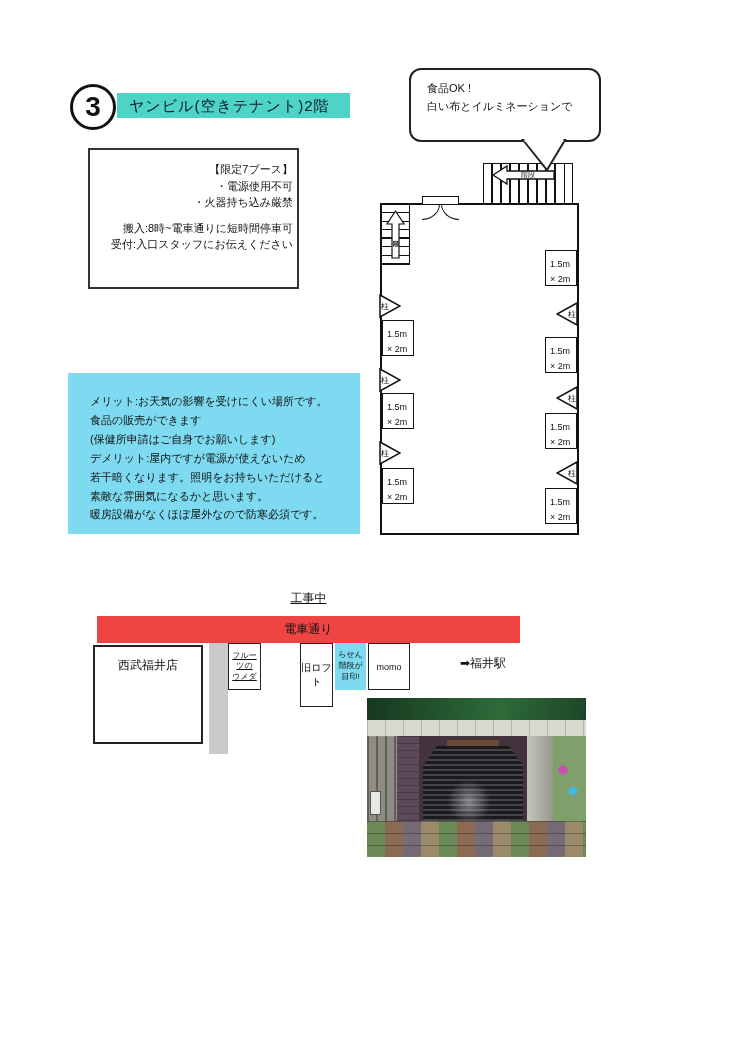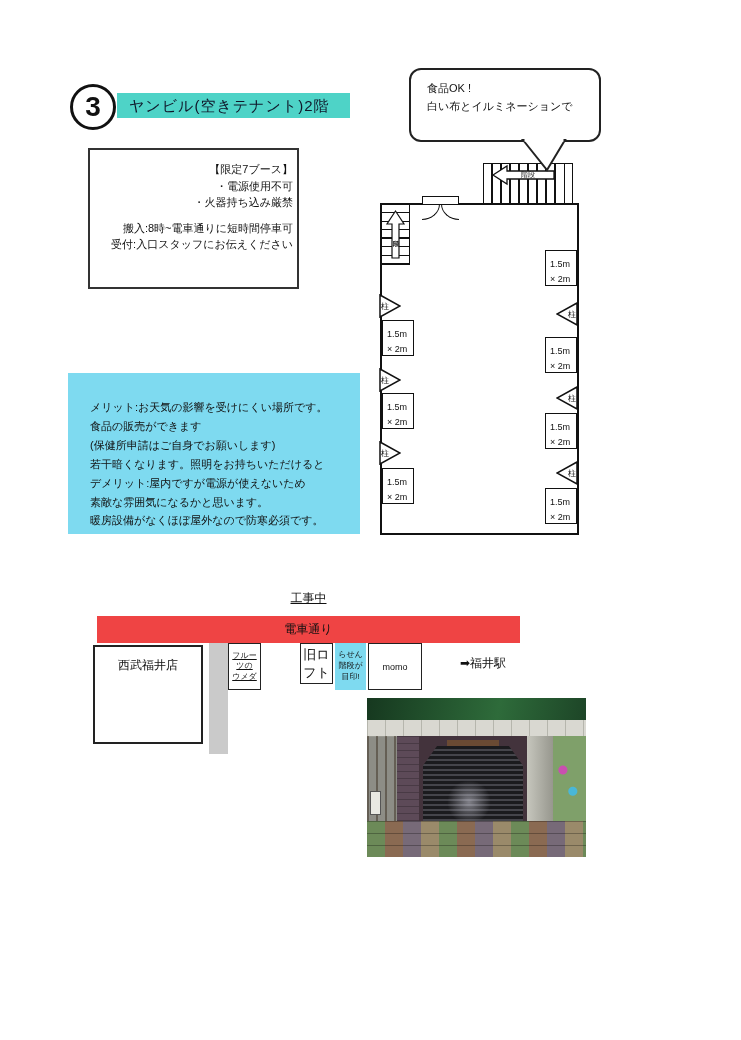--- a/index.html
+++ b/index.html
@@ -20,21 +20,21 @@
           font-size:11px;line-height:1.65;z-index:2;}
   .bubble-tail{position:absolute;left:505px;top:139px;z-index:3;}
 
   
   .info-box{position:absolute;left:88px;top:148px;width:211px;height:141px;border:2px solid #333;
             box-sizing:border-box;padding:11px 4px;font-size:11px;line-height:1.5;background:#fff;text-align:right;}
   .info-box .gap{height:9px;}
 
   
   .merit-box{position:absolute;left:68px;top:373px;width:292px;height:161px;background:#7edaf0;
-             box-sizing:border-box;padding:25px 0 0 22px;font-size:11px;line-height:1.72;color:#111;}
+             box-sizing:border-box;padding:19px 0 0 22px;font-size:11px;line-height:1.72;color:#111;}
 
   
   .room{position:absolute;left:380px;top:203px;width:199px;height:332px;border:2px solid #111;
         box-sizing:border-box;background:#fff;}
   .stairs-top{position:absolute;left:483px;top:163px;width:90px;height:41px;border:1.5px solid #111;
               box-sizing:border-box;background:repeating-linear-gradient(90deg,#fff 0 7.5px,#111 7.5px 9px);}
   .stairs-left{position:absolute;left:382px;top:205px;width:28px;height:60px;
                border-right:1.5px solid #111;border-bottom:1.5px solid #111;box-sizing:border-box;
                background:repeating-linear-gradient(180deg,#fff 0 7px,#111 7px 8.5px);}
   .stair-arrow{position:absolute;}
@@ -62,25 +62,25 @@
   
   .construction{position:absolute;left:97px;top:590px;width:423px;text-align:center;font-size:12px;text-decoration:underline;}
   .street{position:absolute;left:97px;top:616px;width:423px;height:27px;background:#ef4444;
           display:flex;align-items:center;justify-content:center;font-size:12px;}
   .side-street{position:absolute;left:209px;top:643px;width:19px;height:111px;background:#cacaca;}
   .bldg{position:absolute;border:1.5px solid #222;background:#fff;box-sizing:border-box;
         display:flex;align-items:center;justify-content:center;text-align:center;}
   .seibu{left:93px;top:645px;width:110px;height:99px;border-width:2px;align-items:flex-start;
          font-size:12px;padding-top:10px;}
   .fruits{left:228px;top:643px;width:33px;height:47px;font-size:8px;line-height:1.3;text-decoration:underline;}
-  .loft{left:300px;top:643px;width:33px;height:41px;font-size:13px;}
+  .loft{left:300px;top:643px;width:33px;height:64px;font-size:10px;}
   .rasen{position:absolute;left:335px;top:643px;width:31px;height:47px;background:#7edaf0;
          display:flex;flex-direction:column;align-items:center;justify-content:center;
          font-size:8px;line-height:1.35;text-align:center;}
-  .momo{left:368px;top:643px;width:54px;height:47px;font-size:9px;}
+  .momo{left:368px;top:643px;width:42px;height:47px;font-size:9px;}
   .station{position:absolute;left:460px;top:655px;font-size:12px;}
 
   
   .photo{position:absolute;left:367px;top:698px;width:219px;height:159px;background:#8d8d86;overflow:hidden;}
   .ph-canopy{position:absolute;left:0;top:0;width:100%;height:22px;
              background:linear-gradient(100deg,#16381f,#2e6b3a 60%,#1d4527),
              repeating-linear-gradient(70deg,rgba(140,210,140,.35) 0 3px,rgba(0,0,0,0) 3px 15px);}
   .ph-ceiling{position:absolute;left:0;top:22px;width:100%;height:16px;background:#d9d8d1;
               border-bottom:1px solid #9a9a92;
               background-image:repeating-linear-gradient(90deg,#b6b6ad 0 1px,rgba(0,0,0,0) 1px 18px);}
@@ -132,22 +132,22 @@
     <div>・火器持ち込み厳禁</div>
     <div class="gap"></div>
     <div>搬入:8時~電車通りに短時間停車可</div>
     <div>受付:入口スタッフにお伝えください</div>
   </div>
 
   <div class="merit-box">
     <div>メリット:お天気の影響を受けにくい場所です。</div>
     <div>    食品の販売ができます</div>
     <div>    (保健所申請はご自身でお願いします)</div>
+    <div>デメリット:屋内ですが電源が使えないため</div>
     <div>     若干暗くなります。照明をお持ちいただけると</div>
-    <div>デメリット:屋内ですが電源が使えないため</div>
     <div>     素敵な雰囲気になるかと思います。</div>
     <div>     暖房設備がなくほぼ屋外なので防寒必須です。</div>
   </div>
 
   <div class="room"></div>
 
   <div class="stairs-top">
     <svg class="stair-arrow" style="left:7px;top:0px;" width="66" height="22" viewBox="0 0 66 22">
       <polygon points="2,11 16,2 16,7 63,7 63,15 16,15 16,20" fill="#ffffff" stroke="#111" stroke-width="1.3"></polygon>
     </svg>

